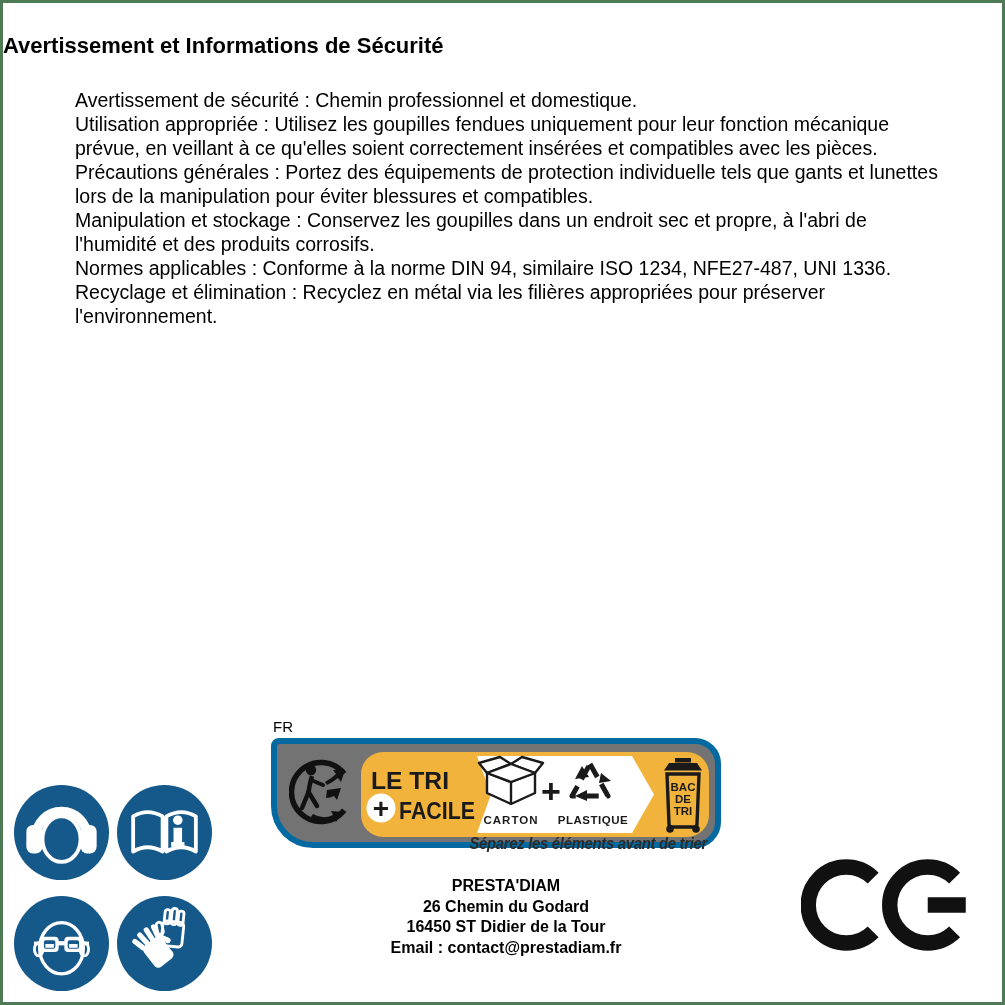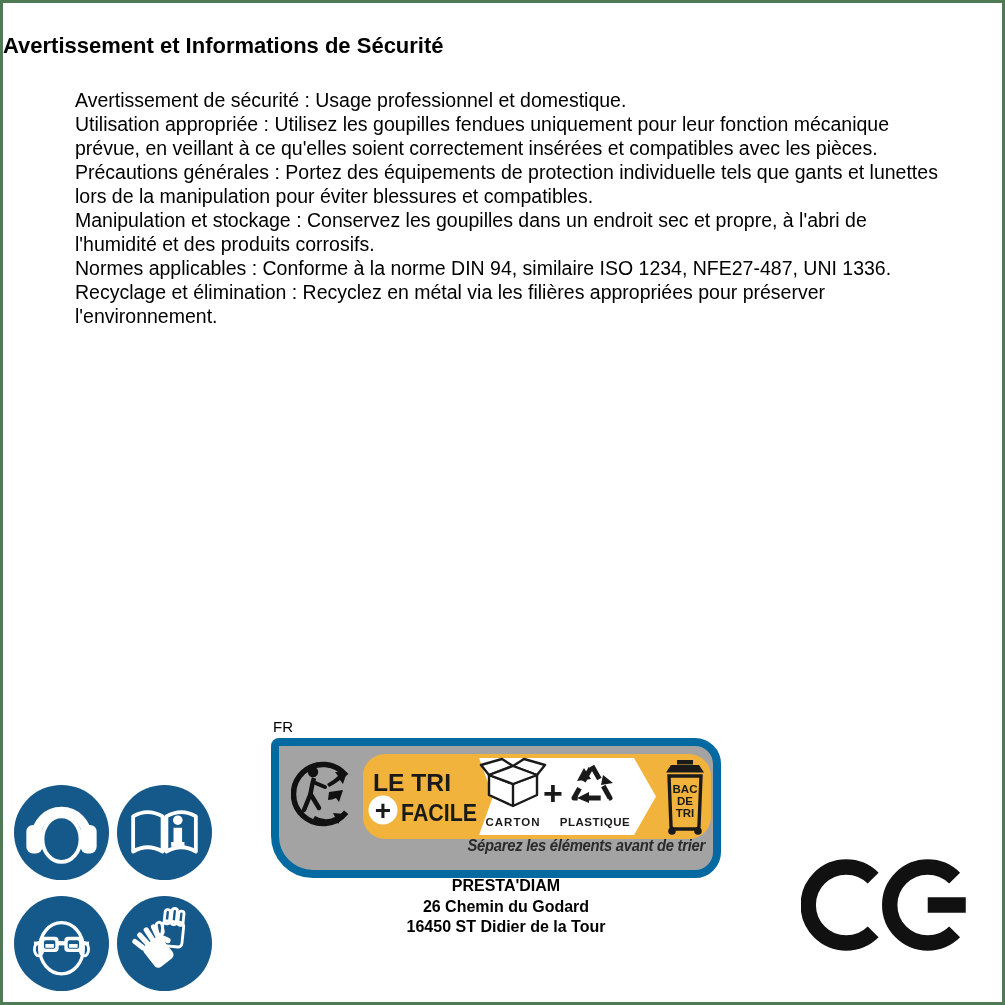--- a/index.html
+++ b/index.html
@@ -9,22 +9,22 @@
   .title{position:absolute;left:0;right:0;top:30px;
          font-size:22px;font-weight:bold;}
   .body-text{position:absolute;left:72px;top:85px;width:872px;
              font-size:19.5px;line-height:24px;}
   .body-text p{margin:0;}
   .mandatory-icons{position:absolute;left:11px;top:782px;display:grid;
                    grid-template-columns:95px 95px;gap:16px 8px;}
   .mandatory-icons svg{display:block;}
   .tri-label{position:absolute;left:268px;top:714px;width:452px;}
   .fr-code{font-size:15px;font-weight:normal;margin:0 0 2px 2px;line-height:19px;}
-  .tri-box{position:relative;width:450px;height:140px;background:#a3a3a3;
-           border:8px solid #0369a1;box-sizing:border-box;
+  .tri-box{position:relative;width:450px;height:110px;background:#737373;
+           border:6px solid #0369a1;box-sizing:border-box;
            border-radius:8px 26px 26px 42px;}
   .triman{position:absolute;left:12px;top:8px;}
   .banner{position:absolute;left:84px;top:8px;}
   .sorting-caption{position:absolute;right:8px;top:90px;font-size:17px;
                    font-weight:bold;font-style:italic;color:#2a2a2a;
                    letter-spacing:-0.3px;transform:scaleX(.87);
                    transform-origin:right center;white-space:nowrap;}
   .responsible{position:absolute;left:258px;top:873px;width:490px;
                text-align:center;font-weight:bold;font-size:16px;
                line-height:20.5px;}
@@ -33,21 +33,21 @@
   svg text{font-family:"Liberation Sans",sans-serif;}
 </style>
 </head>
 <body>
 
 <div class="page">
 
   <div class="title">Avertissement et Informations de Sécurité</div>
 
   <div class="body-text">
-    <p>Avertissement de sécurité : Usage professionnel et domestique.</p>
+    <p>Avertissement de sécurité : Chemin professionnel et domestique.</p>
     <p>Utilisation appropriée : Utilisez les goupilles fendues uniquement pour leur fonction mécanique prévue, en veillant à ce qu'elles soient correctement insérées et compatibles avec les pièces.</p>
     <p>Précautions générales : Portez des équipements de protection individuelle tels que gants et lunettes lors de la manipulation pour éviter blessures et compatibles.</p>
     <p>Manipulation et stockage : Conservez les goupilles dans un endroit sec et propre, à l'abri de l'humidité et des produits corrosifs.</p>
     <p>Normes applicables : Conforme à la norme DIN 94, similaire ISO 1234, NFE27-487, UNI 1336.</p>
     <p>Recyclage et élimination : Recyclez en métal via les filières appropriées pour préserver l'environnement.</p>
   </div>
 
   <div class="mandatory-icons">
     <svg width="95" height="95" viewBox="0 0 100 100">
       <circle cx="50" cy="50" r="50" fill="#15588A"></circle>
@@ -155,20 +155,21 @@
       </svg>
 
       <div class="sorting-caption">Séparez les éléments avant de trier</div>
     </div>
   </div>
 
   <div class="responsible">
     <div>PRESTA'DIAM</div>
     <div>26 Chemin du Godard</div>
     <div>16450 ST Didier de la Tour</div>
+    <div>Email : contact@prestadiam.fr</div>
   </div>
 
   <svg class="ce-mark" width="172" height="100" viewBox="0 0 190 104">
     <path d="M79.7,22.3 A42,42 0 1 0 79.7,81.7" fill="none" stroke="#111" stroke-width="17"></path>
     <path d="M169.7,22.3 A42,42 0 1 0 169.7,81.7" fill="none" stroke="#111" stroke-width="17"></path>
     <path d="M140,52 H182" fill="none" stroke="#111" stroke-width="17"></path>
   </svg>
 
 </div>
 

